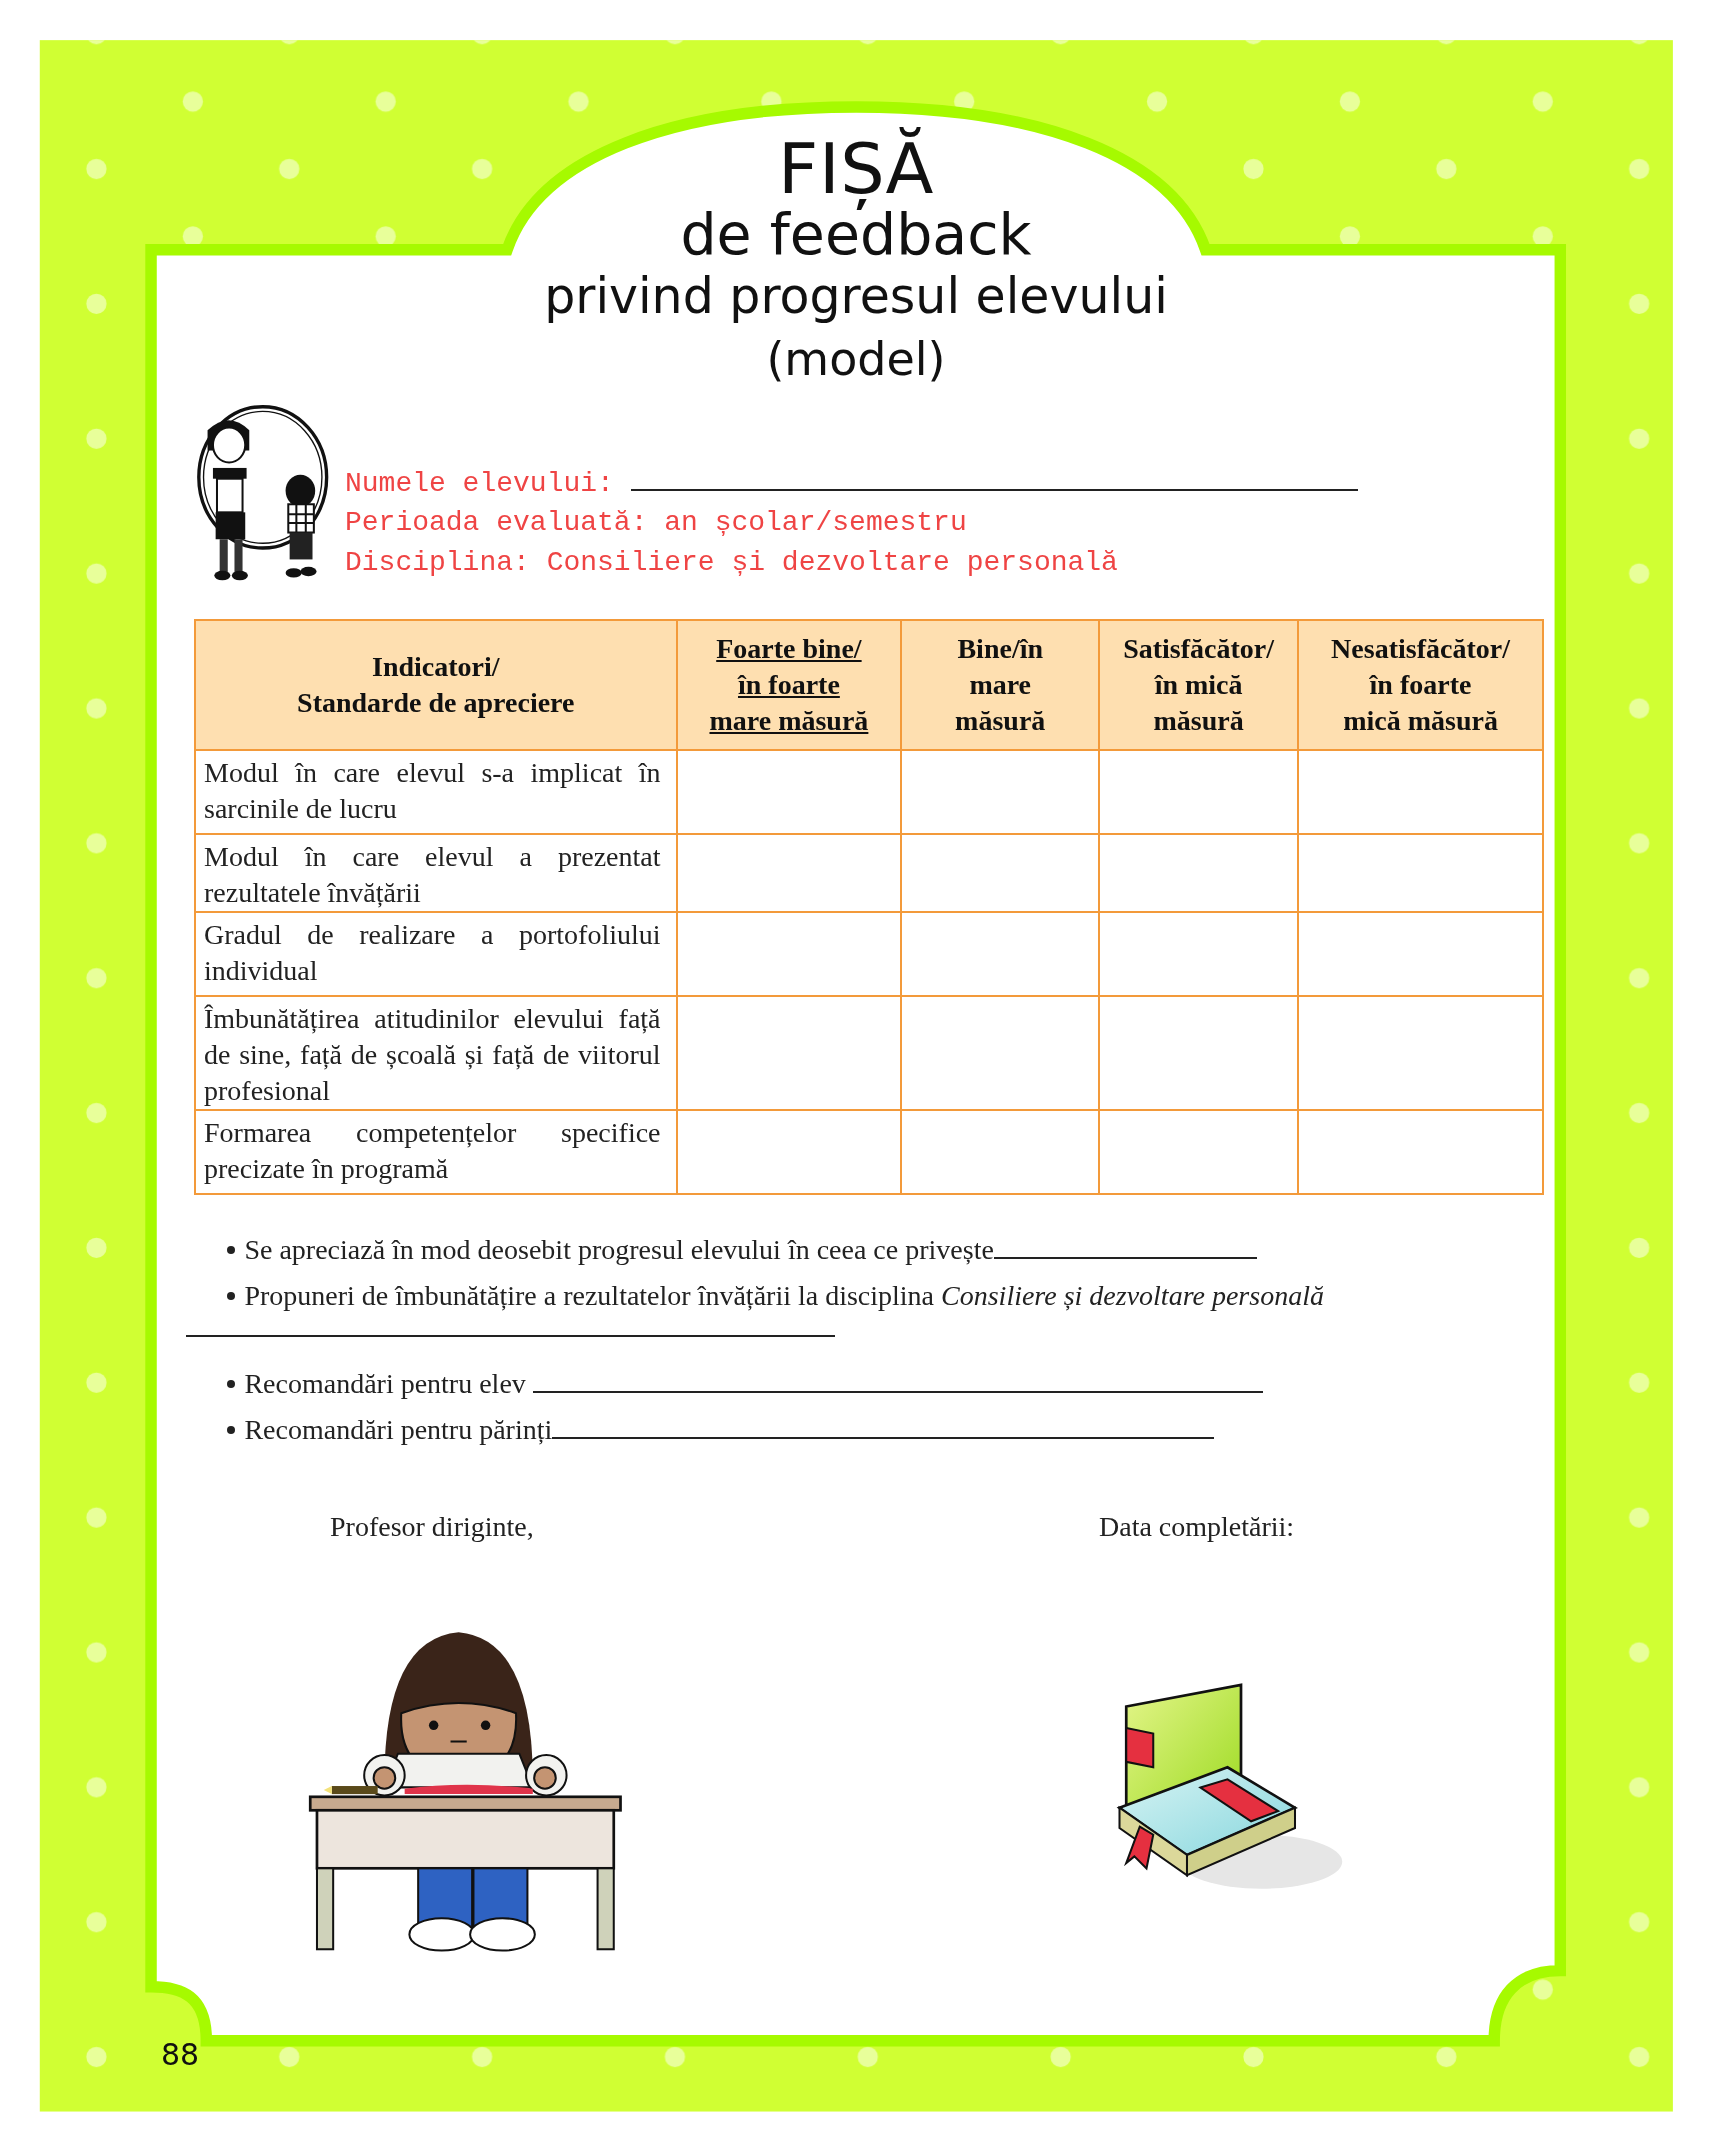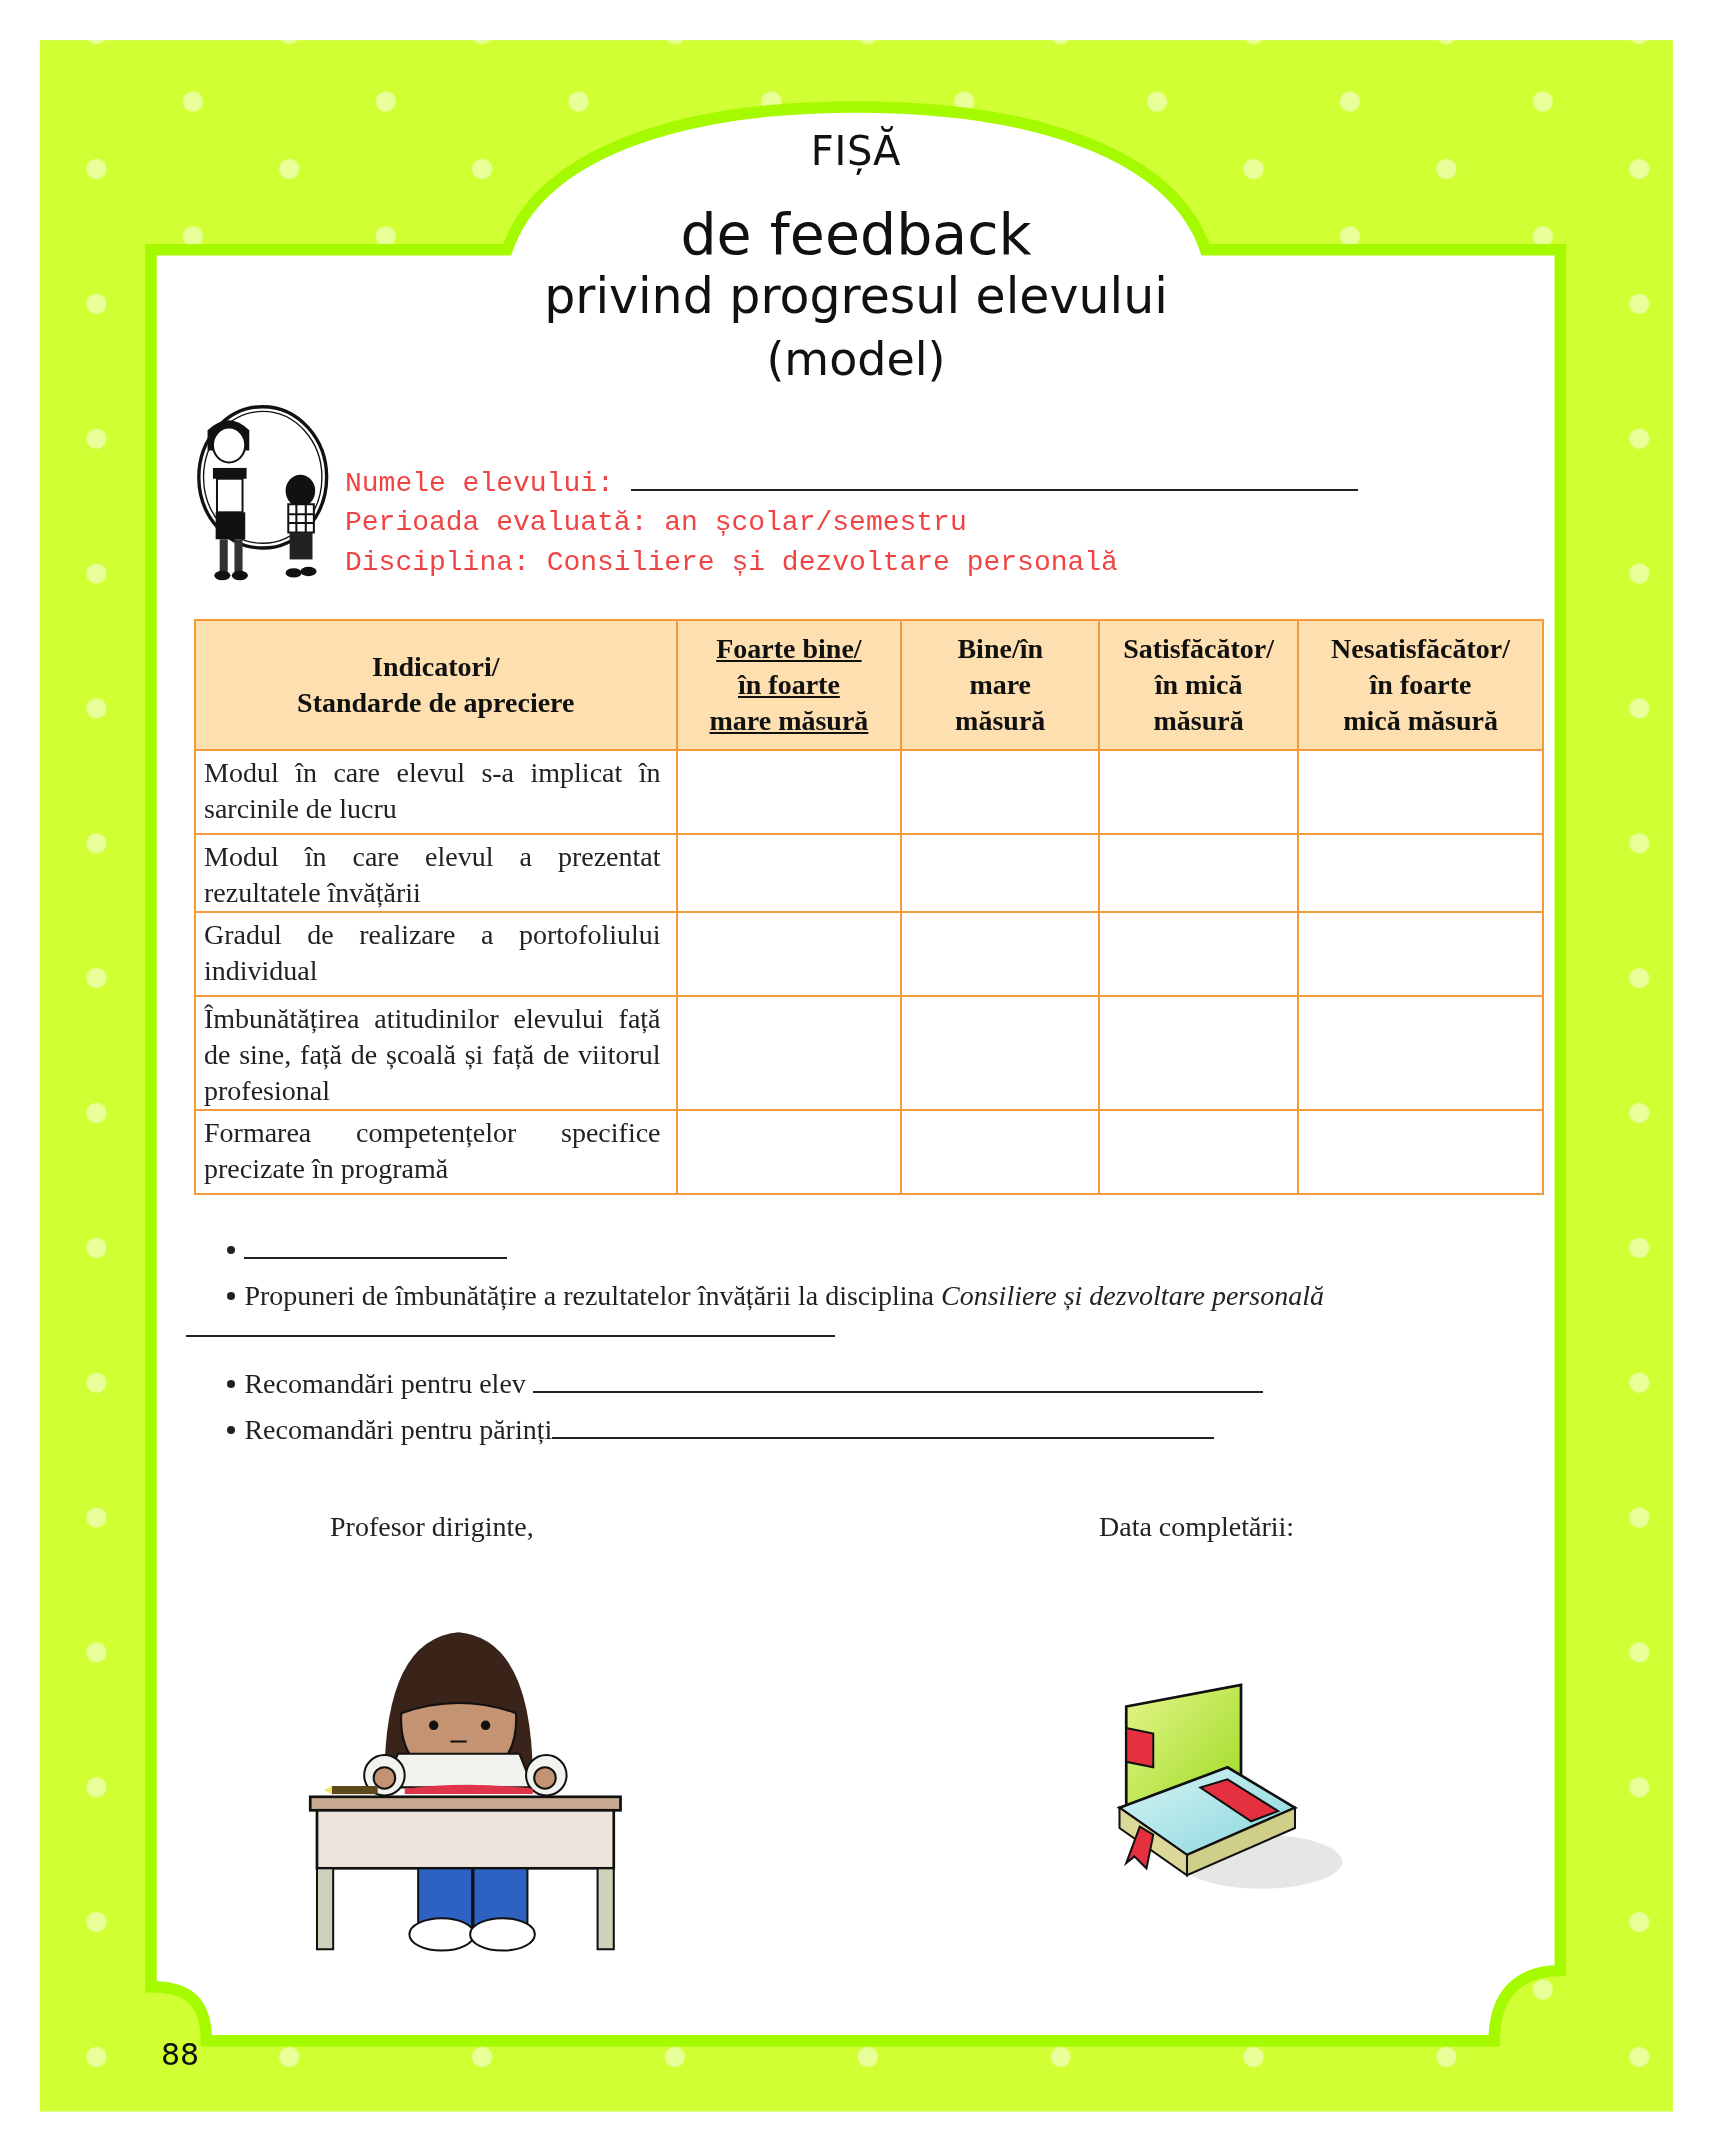--- a/index.html
+++ b/index.html
@@ -1,21 +1,21 @@
 <!DOCTYPE html>
 <html style="font-size:10.8px"><head>
 <meta charset="utf-8">
 <style>
   html, body { margin:0; padding:0; background:#ffffff; }
   body { width:1712px; height:2151px; position:relative; overflow:hidden; font-family:"DejaVu Serif", serif; color:#111; }
   #frame { position:absolute; left:0; top:0; width:1712px; height:2151px; }
   .abs { position:absolute; }
 
   .title { position:absolute; left:0; width:1712px; text-align:center; font-family:"DejaVu Sans", sans-serif; color:#111; }
-  #t1 { top:128px; font-size:40px; letter-spacing:0.7px; }
+  #t1 { top:128px; font-size:70px; letter-spacing:0.7px; }
   #t2 { top:201px; font-size:57px; }
   #t3 { top:268px; font-size:49px; }
   #t4 { top:332px; font-size:46px; }
 
   .info { position:absolute; left:345px; font-family:Liberation Mono, monospace; font-size:28px; line-height:38px; color:#ef4444; }
   #info-name { top:465px; }
   #info-period { top:504px; }
   #info-disc { top:544px; }
   .blank { display:inline-block; border-bottom:2px solid #222; height:20px; vertical-align:baseline; }
 
@@ -152,21 +152,21 @@
       <td class="ind">Formarea competențelor specifice precizate în programă</td>
       <td></td>
       <td></td>
       <td></td>
       <td></td>
     </tr>
   </tbody>
 </table>
 
 <div class="bullet-line" style="left:227px;top:1231px;">
-  <span class="dot"></span><span class="blank" style="width:263px;"></span>
+  <span class="dot"></span><span>Se apreciază în mod deosebit progresul elevului în ceea ce privește</span><span class="blank" style="width:263px;"></span>
 </div>
 <div class="bullet-line" style="left:227px;top:1277px;">
   <span class="dot"></span><span>Propuneri de îmbunătățire a rezultatelor învățării la disciplina </span><i>Consiliere și dezvoltare personală</i>
 </div>
 <div class="abs" style="left:186px;top:1335px;width:649px;border-bottom:2px solid #222;"></div>
 <div class="bullet-line" style="left:227px;top:1365px;">
   <span class="dot"></span><span>Recomandări pentru elev</span>&nbsp;<span class="blank" style="width:730px;"></span>
 </div>
 <div class="bullet-line" style="left:227px;top:1411px;">
   <span class="dot"></span><span>Recomandări pentru părinți</span><span class="blank" style="width:662px;"></span>

